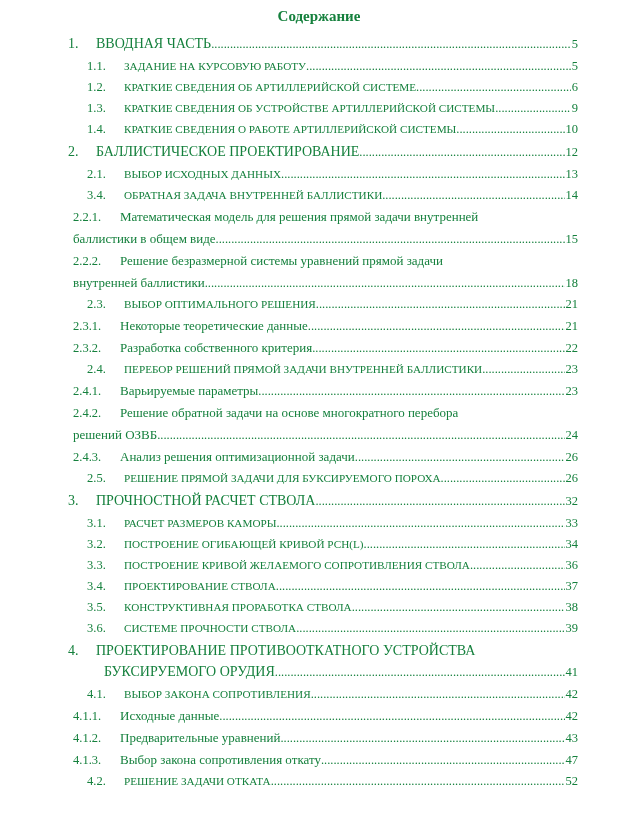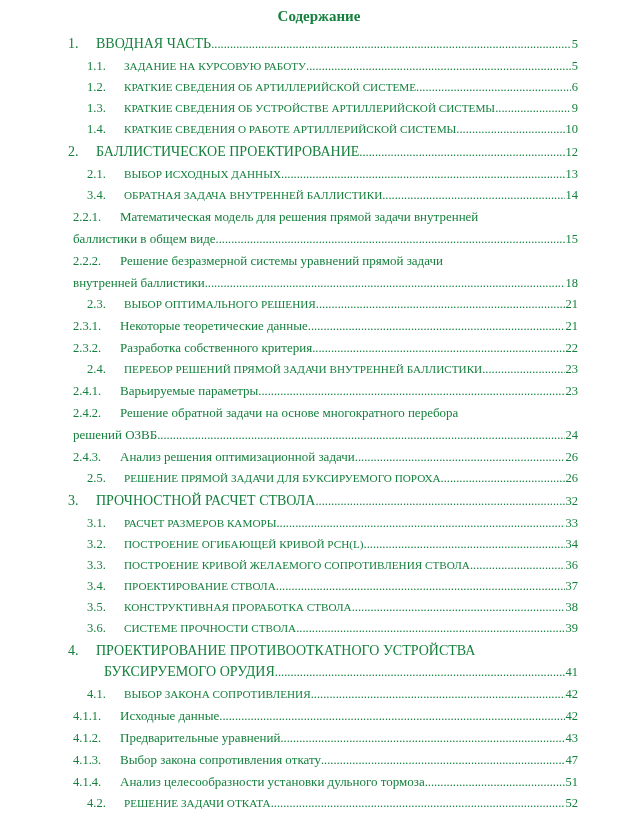--- a/index.html
+++ b/index.html
@@ -371,29 +371,20 @@
   <div class="entry lvl3">
     <div class="line first-line">
       <span class="num">4.1.3.</span>
       <span class="lbl">Выбор закона сопротивления откату</span>
       <span class="leader l1"></span>
       <span class="page p1">47</span>
     </div>
 
   </div>
 
-  <div class="entry lvl3">
-    <div class="line first-line">
-      <span class="num">4.1.4.</span>
-      <span class="lbl">Анализ целесообразности установки дульного тормоза</span>
-      <span class="leader l1"></span>
-      <span class="page p1">51</span>
-    </div>
-
-  </div>
 
   <div class="entry lvl2">
     <div class="line first-line">
       <span class="num">4.2.</span>
       <span class="lbl">РЕШЕНИЕ ЗАДАЧИ ОТКАТА</span>
       <span class="leader l1"></span>
       <span class="page p1">52</span>
     </div>
 
   </div>

